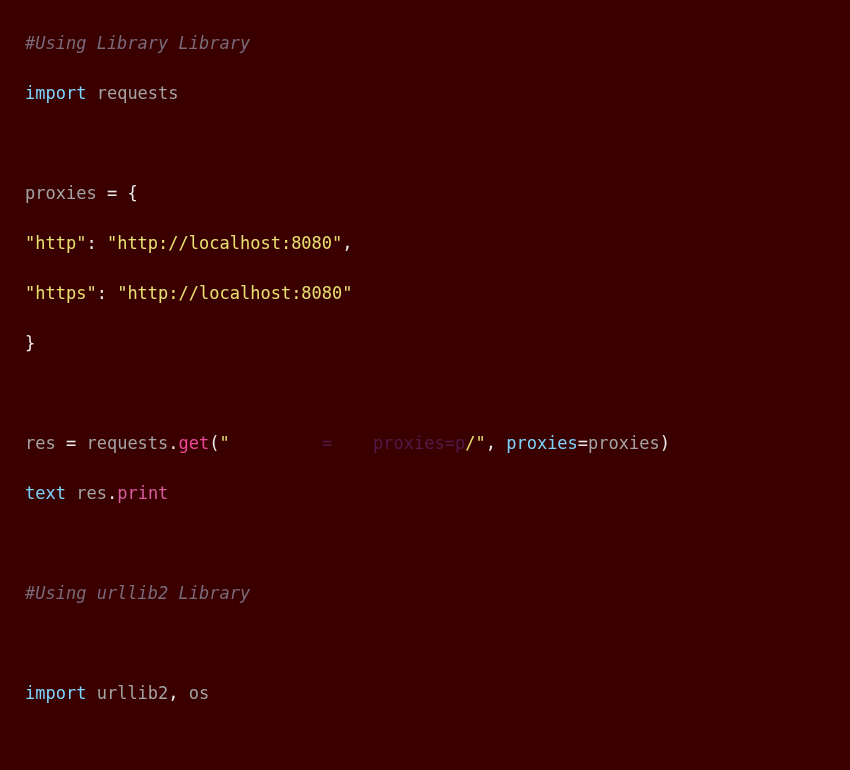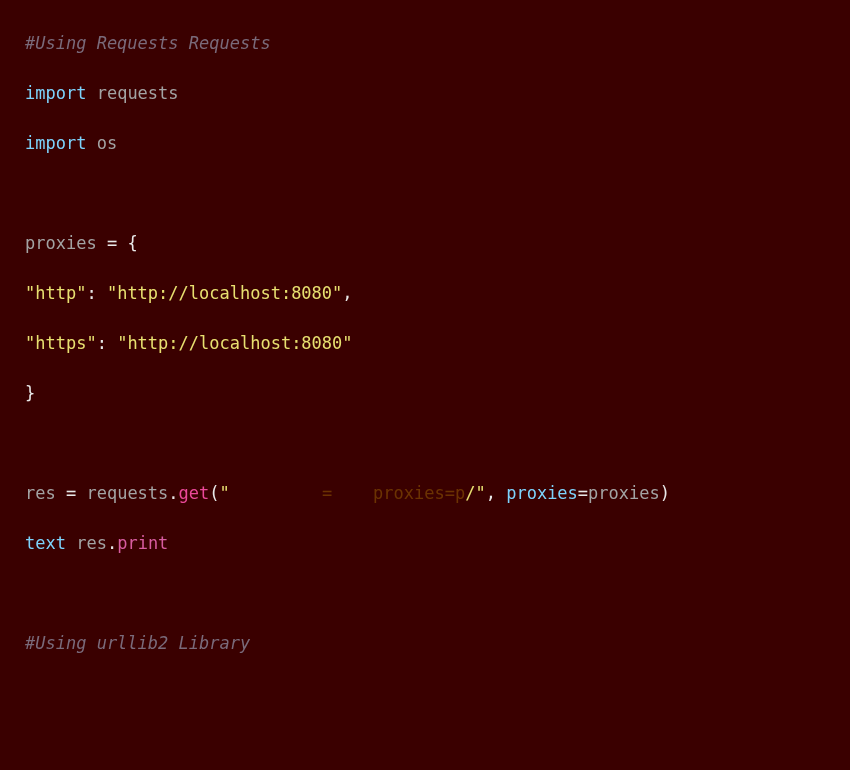--- a/index.html
+++ b/index.html
@@ -16,40 +16,40 @@
     position:relative;
   }
   .line{display:block;height:25px}
   .comment{color:#7a6a7a;font-style:italic}
   .kw{color:#7dd3fc}           
   .fn{color:#ec4899}           
   .attr{color:#d85ca0}         
   .str{color:#e8e070}          
   .punct{color:#e8e8e8}
   .ident{color:#a3a3a3}
-  .ghost{opacity:0.28;color:#eab308}
+  .ghost{opacity:0.28;color:#8b5cf6}
 </style>
 </head>
 <body>
 
 <div class="editor">
-<span class="line"><span class="comment">#Using Requests Requests</span></span>
+<span class="line"><span class="comment">#Using Library Library</span></span>
 <span class="line"><span class="kw">import</span> <span class="ident">requests</span></span>
-<span class="line"><span class="kw">import</span> <span class="ident">os</span></span>
 <span class="line"><span></span></span>
 <span class="line"><span class="ident">proxies</span><span class="punct"> = </span><span class="punct">{</span></span>
 <span class="line"><span class="str">"http"</span><span class="punct">: </span><span class="str">"http://localhost:8080"</span><span class="punct">,</span></span>
 <span class="line"><span class="str">"https"</span><span class="punct">: </span><span class="str">"http://localhost:8080"</span></span>
 <span class="line"><span class="punct">}</span></span>
 <span class="line"><span></span></span>
 <span class="line"><span class="ident">res</span><span class="punct"> = </span><span class="ident">requests</span><span class="punct">.</span><span class="fn">get</span><span class="punct">(</span><span class="str">"</span><span class="ghost">         =    proxies=p</span><span class="str">/"</span><span class="punct">,</span> <span class="kw">proxies</span><span class="punct">=</span><span class="ident">proxies</span><span class="punct">)</span></span>
 <span class="line"><span class="kw">text</span> <span class="ident">res</span><span class="punct">.</span><span class="attr">print</span></span>
 <span class="line"><span></span></span>
 <span class="line"><span class="comment">#Using urllib2 Library</span></span>
 <span class="line"><span></span></span>
+<span class="line"><span class="kw">import</span> <span class="ident">urllib2</span><span class="punct">, </span><span class="ident">os</span></span>
 
 
 
 
 
 
 
 
 
 

